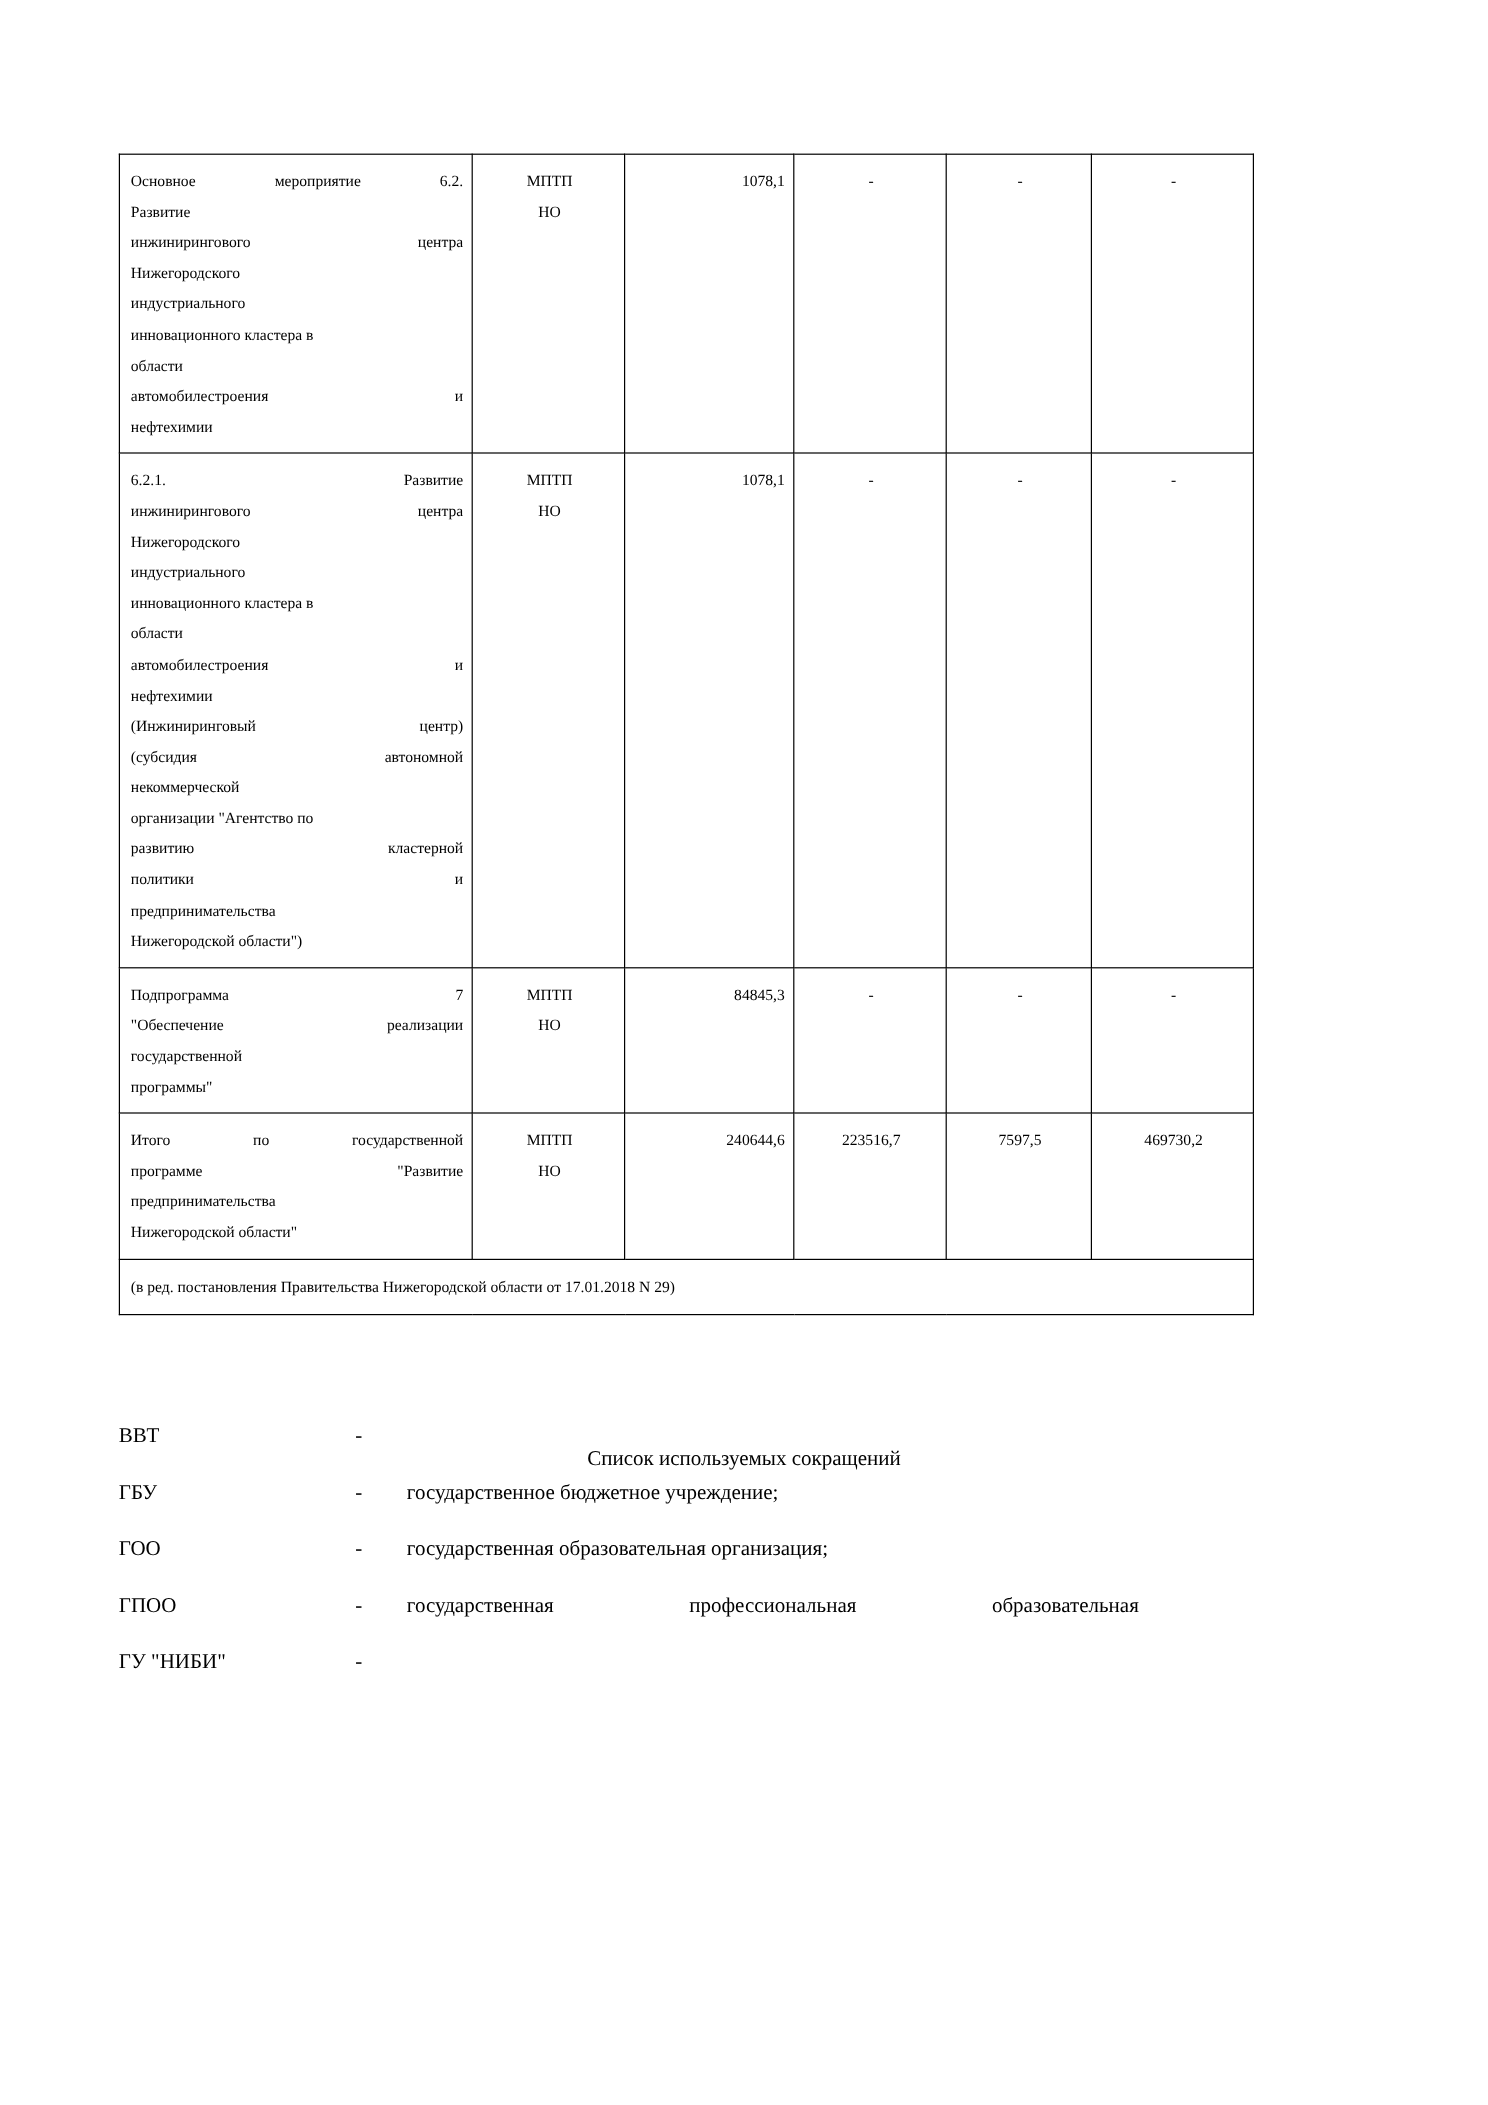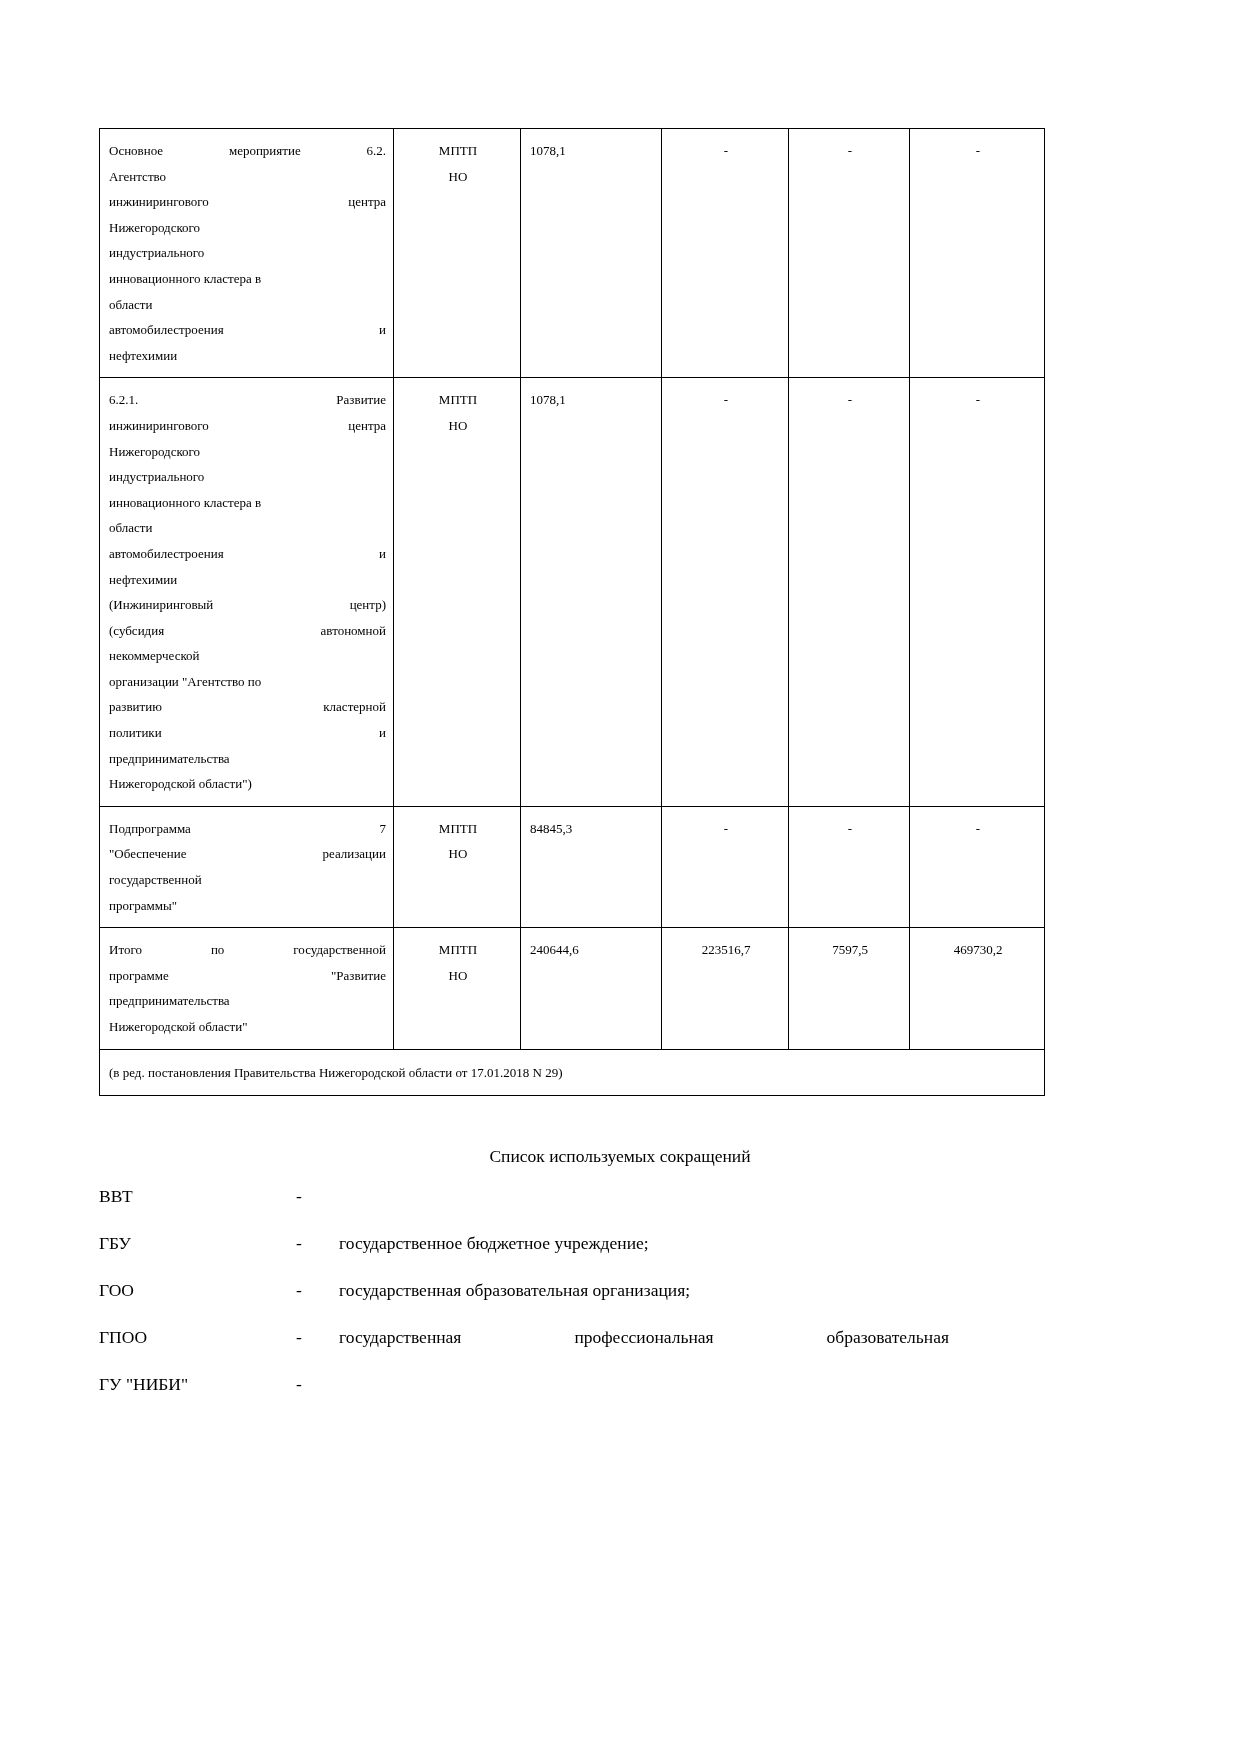--- a/index.html
+++ b/index.html
@@ -40,21 +40,21 @@
   }
   table.budget td {
     border: 1.4px solid #000000;
     vertical-align: top;
     padding: 9px 7px 9px 9px;
     font-size: 13px;
     line-height: 25.6px;
   }
   .col-name   { width: 277px; text-align: justify; text-align-last: justify; hyphens: none; }
   .col-exec   { width: 110px; text-align: center; margin-top: 28px; }
-  .col-num    { width: 124px; text-align: left; }
+  .col-num    { width: 124px; text-align: right; }
   .col-num2   { width: 110px; text-align: center; }
   .col-num3   { width: 104px; text-align: center; }
   .col-num4   { width: 118px; text-align: center; }
 
   .col-name p {
     margin: 0;
     text-align: justify;
     text-align-last: justify;
   }
   .col-name p.last-left {
@@ -67,21 +67,21 @@
     text-align-last: left !important;
     padding: 10px 9px 10px 9px !important;
     font-size: 17.5px;
     white-space: nowrap;
   }
 
   
   .abbr-title {
     position: absolute;
     left: 0;
-    top: 1144px;
+    top: 1203px;
     width: 1240px;
     text-align: center;
     font-size: 17.5px;
     line-height: 24px;
   }
   .abbr-list {
     position: absolute;
     left: 99px;
     top: 1183px;
     width: 850px;
@@ -114,21 +114,21 @@
 
 <div class="page">
 
   <div class="table-wrap">
     <table class="budget">
       <tbody>
 
         <tr>
           <td class="col-name">
             <p>Основное мероприятие 6.2.</p>
-            <p class="last-left">Агентство</p>
+            <p class="last-left">Развитие</p>
             <p>инжинирингового центра</p>
             <p class="last-left">Нижегородского</p>
             <p class="last-left">индустриального</p>
             <p class="last-left">инновационного кластера в</p>
             <p class="last-left">области</p>
             <p>автомобилестроения и</p>
             <p class="last-left">нефтехимии</p>
           </td>
           <td class="col-exec">
             <div>МПТП</div>

